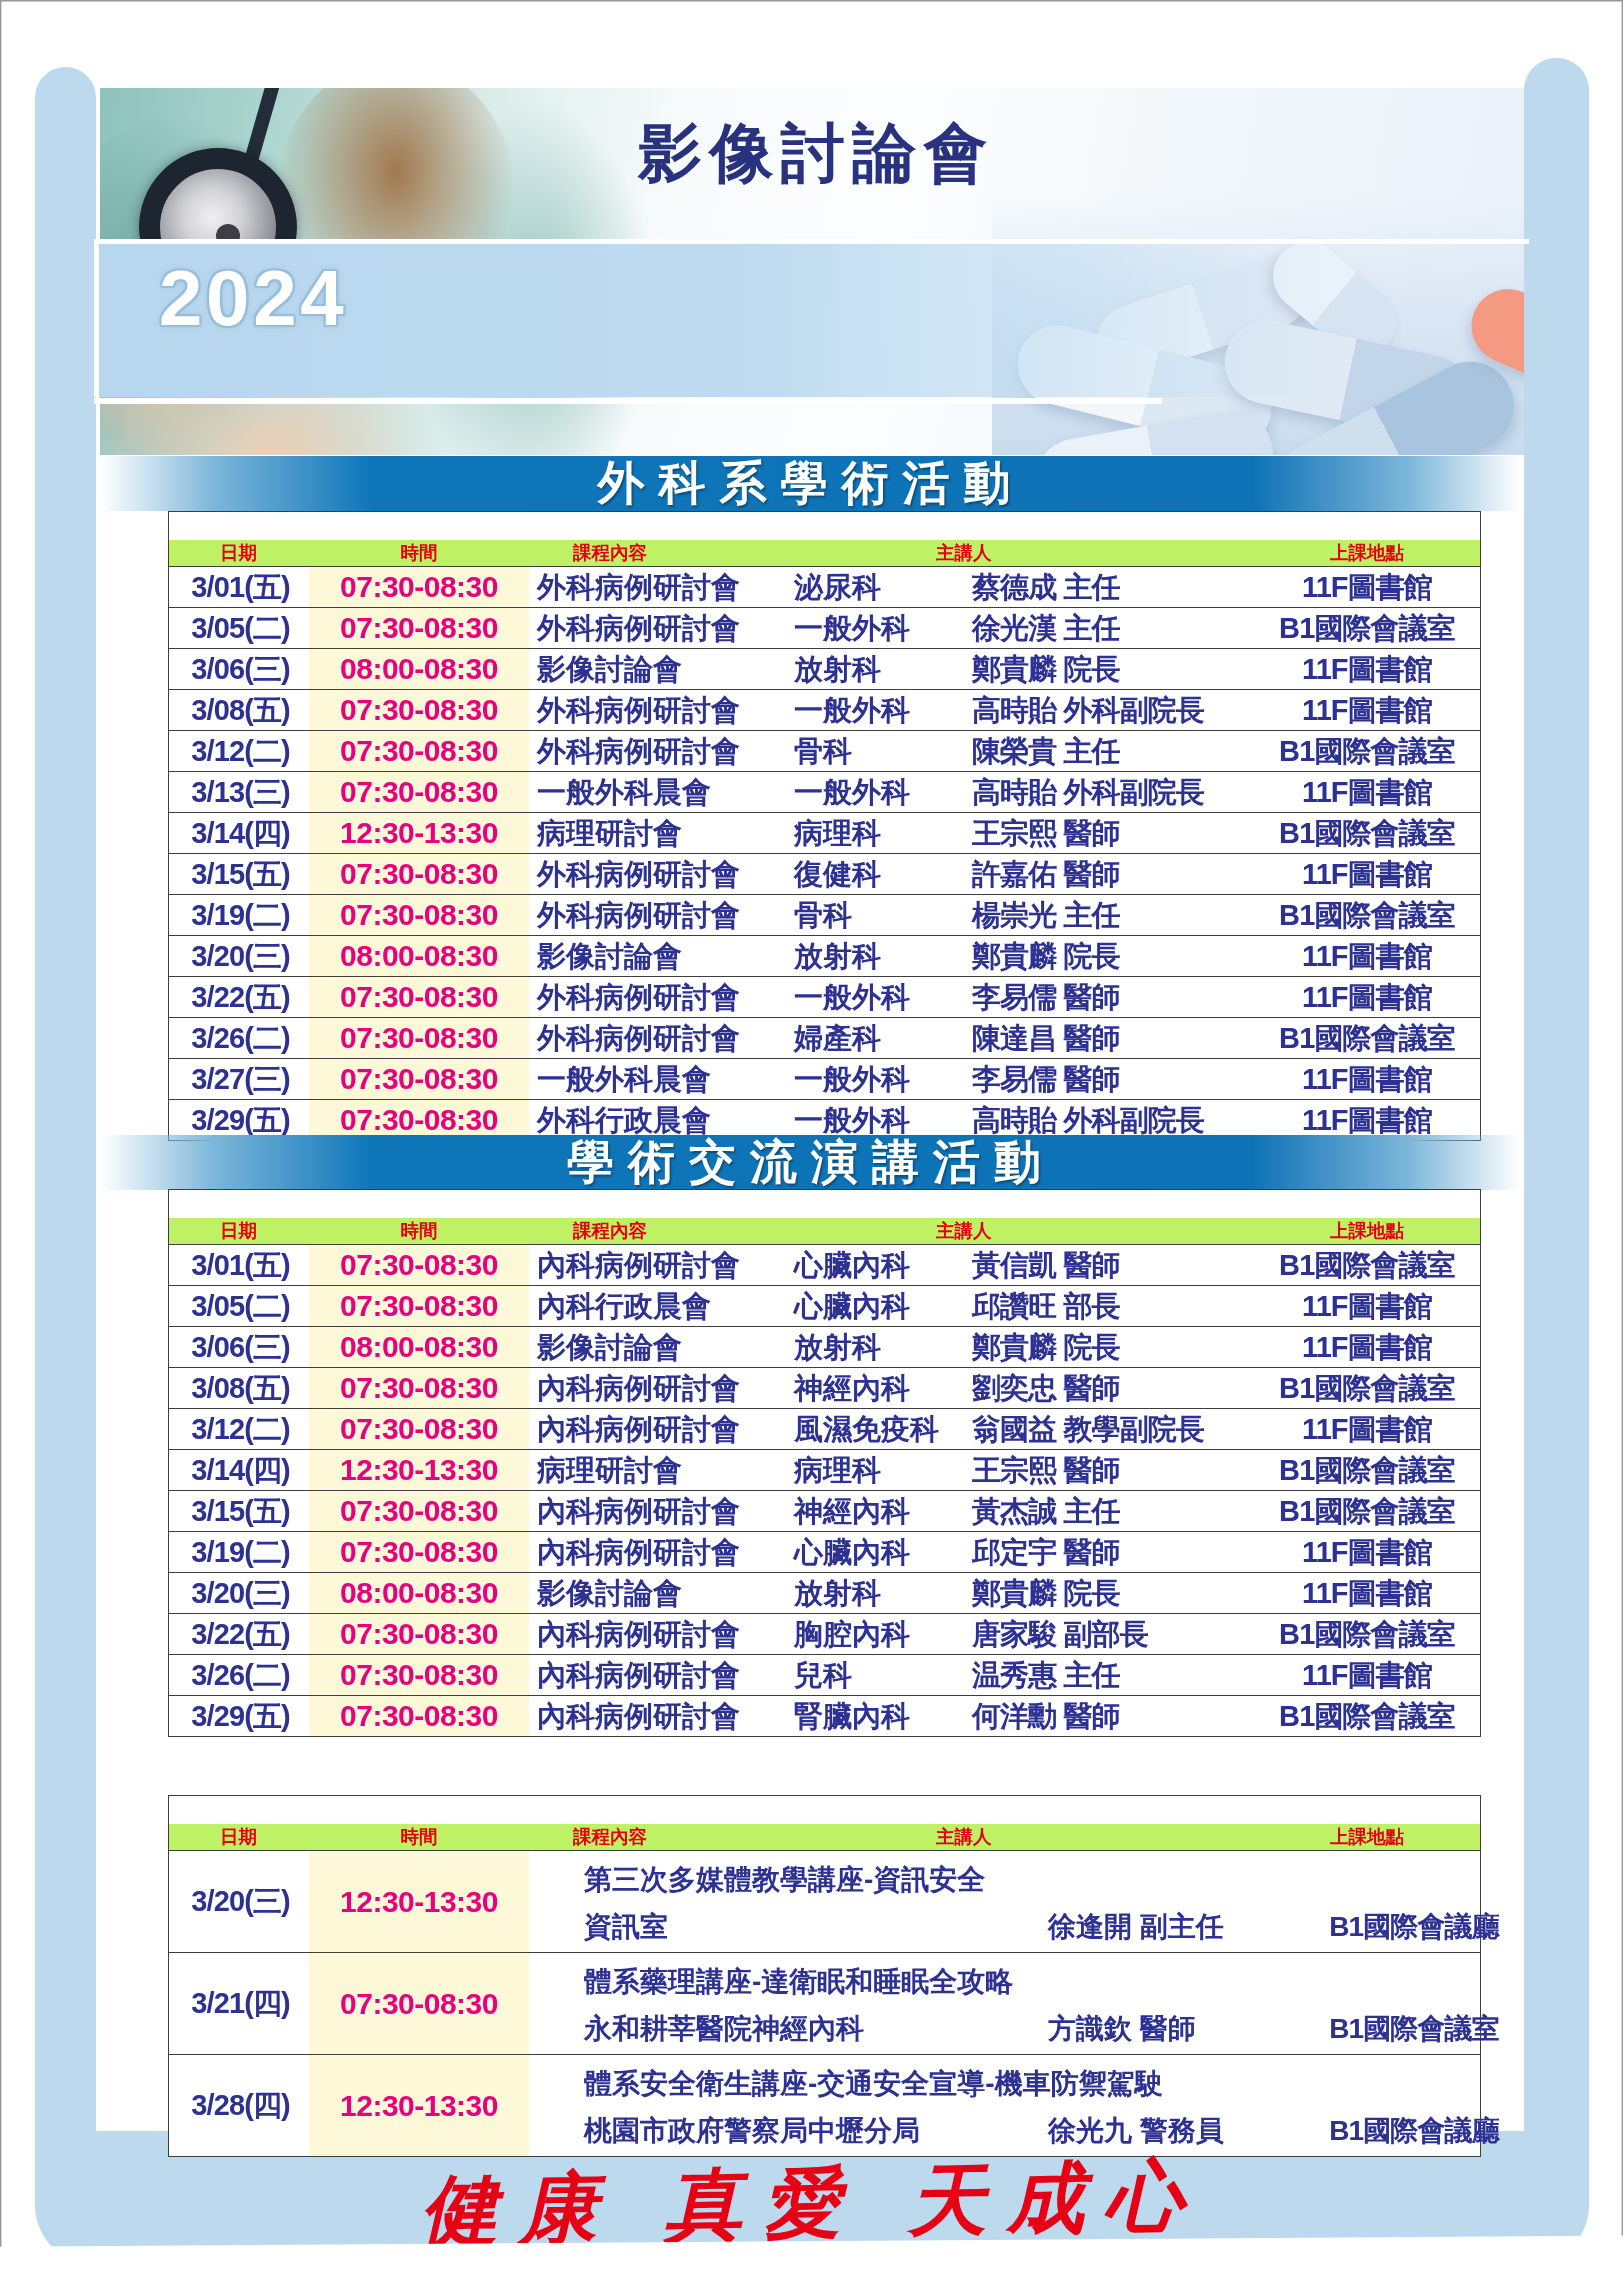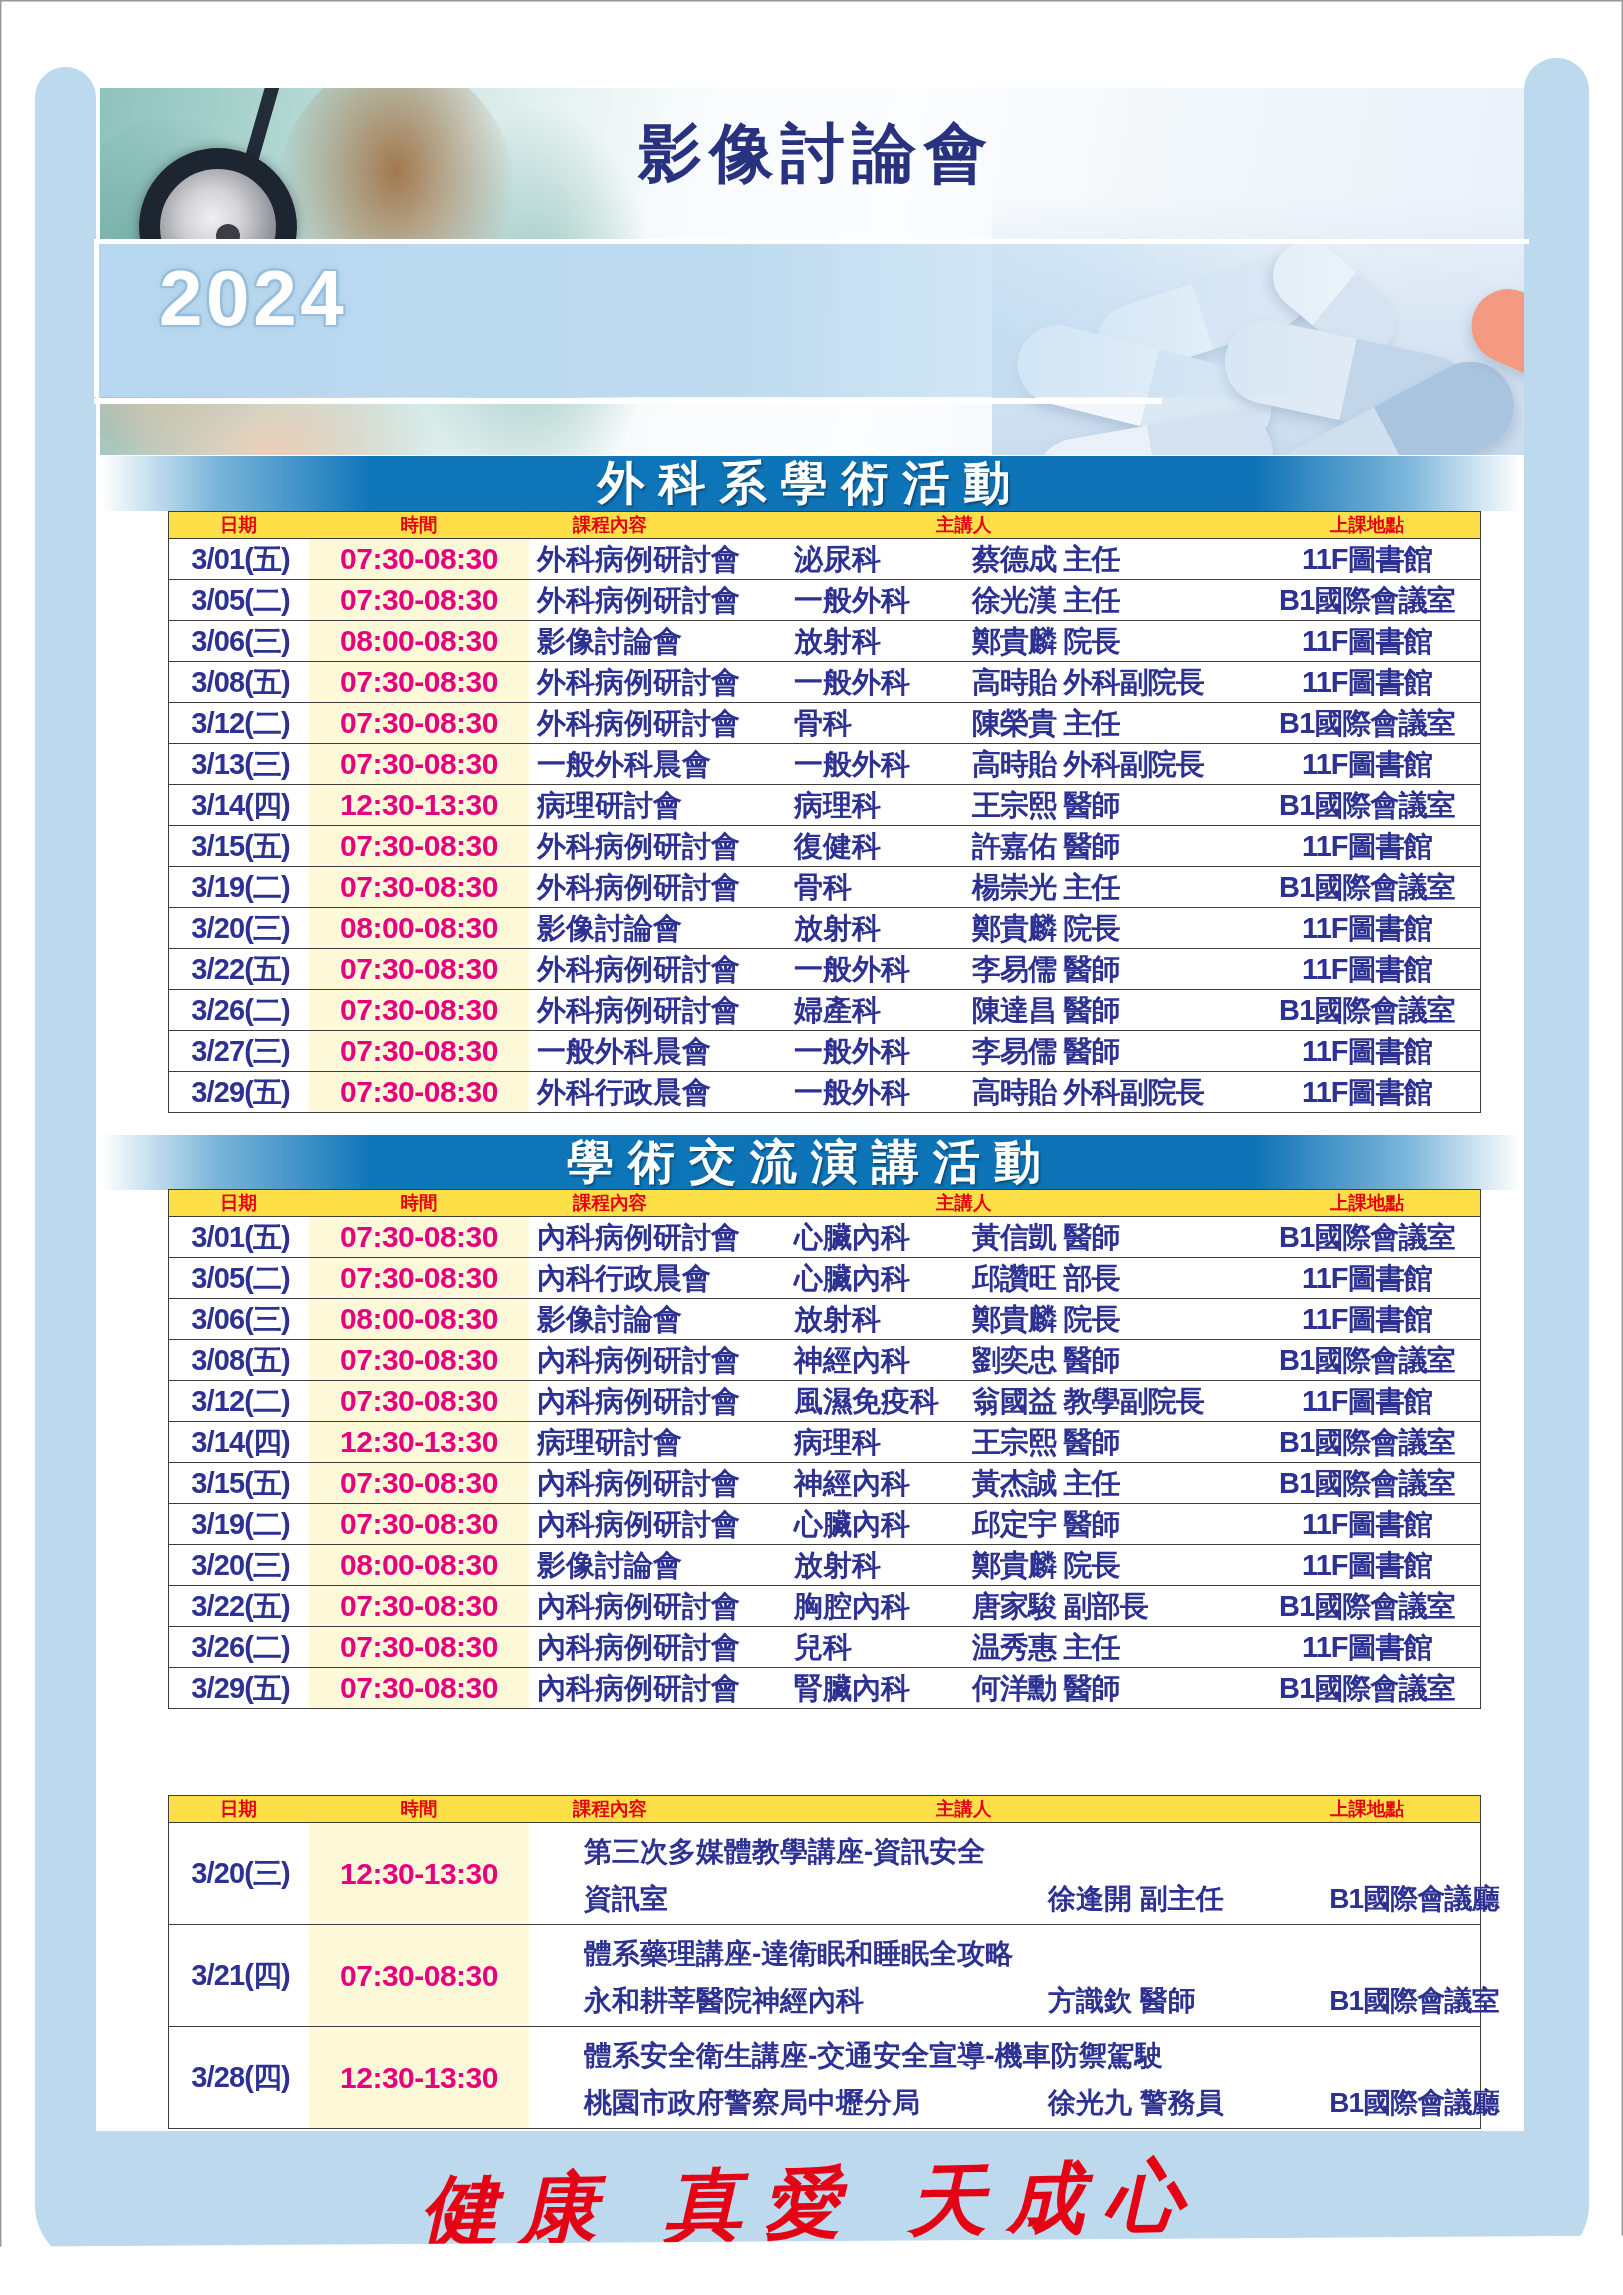--- a/index.html
+++ b/index.html
@@ -55,21 +55,21 @@
 
   
   .banner{position:absolute;left:101px;width:1420px;height:55px;
         background:linear-gradient(90deg,rgba(255,255,255,0) 0%,#7cb6da 8%,#0f76ba 19%,#0d72b6 81%,#7cb6da 92%,rgba(255,255,255,0) 100%);}
   .banner-title{width:100%;text-align:center;font-family:"Liberation Serif","DejaVu Serif",serif;
         font-size:47px;line-height:55px;color:#fff;letter-spacing:14px;font-weight:700;
         text-shadow:1.4px 1.8px 2.3px rgba(0,0,0,.35);white-space:nowrap;}
 
   
   .table{position:absolute;left:168px;width:1311px;border:1.8px solid #3d3d3d;background:#fff;}
-  .thead{position:relative;height:26px;background:#fde047;border-bottom:1.8px solid #3d3d3d;}
+  .thead{position:relative;height:26px;background:#bef264;border-bottom:1.8px solid #3d3d3d;margin-top:28px;}
   .hlabel{position:absolute;top:0;line-height:26px;font-weight:bold;font-size:18.5px;color:#e60013;white-space:nowrap;}
   .h-date{left:14px;width:111px;text-align:center;}
   .h-time{left:140px;width:220px;text-align:center;}
   .h-course{left:404px;}
   .h-speaker{left:767px;width:203px;text-align:left;font-family:Liberation Serif, serif;}
   .h-venue{left:1087px;width:222px;text-align:center;}
   .tbody{position:relative;background:#fff;}
   .ycol{position:absolute;left:140px;top:0;width:220px;height:100%;background:#fcf8d8;}
   .row{position:relative;height:40px;}
   .row + .row{border-top:1.8px solid #3d3d3d;}

